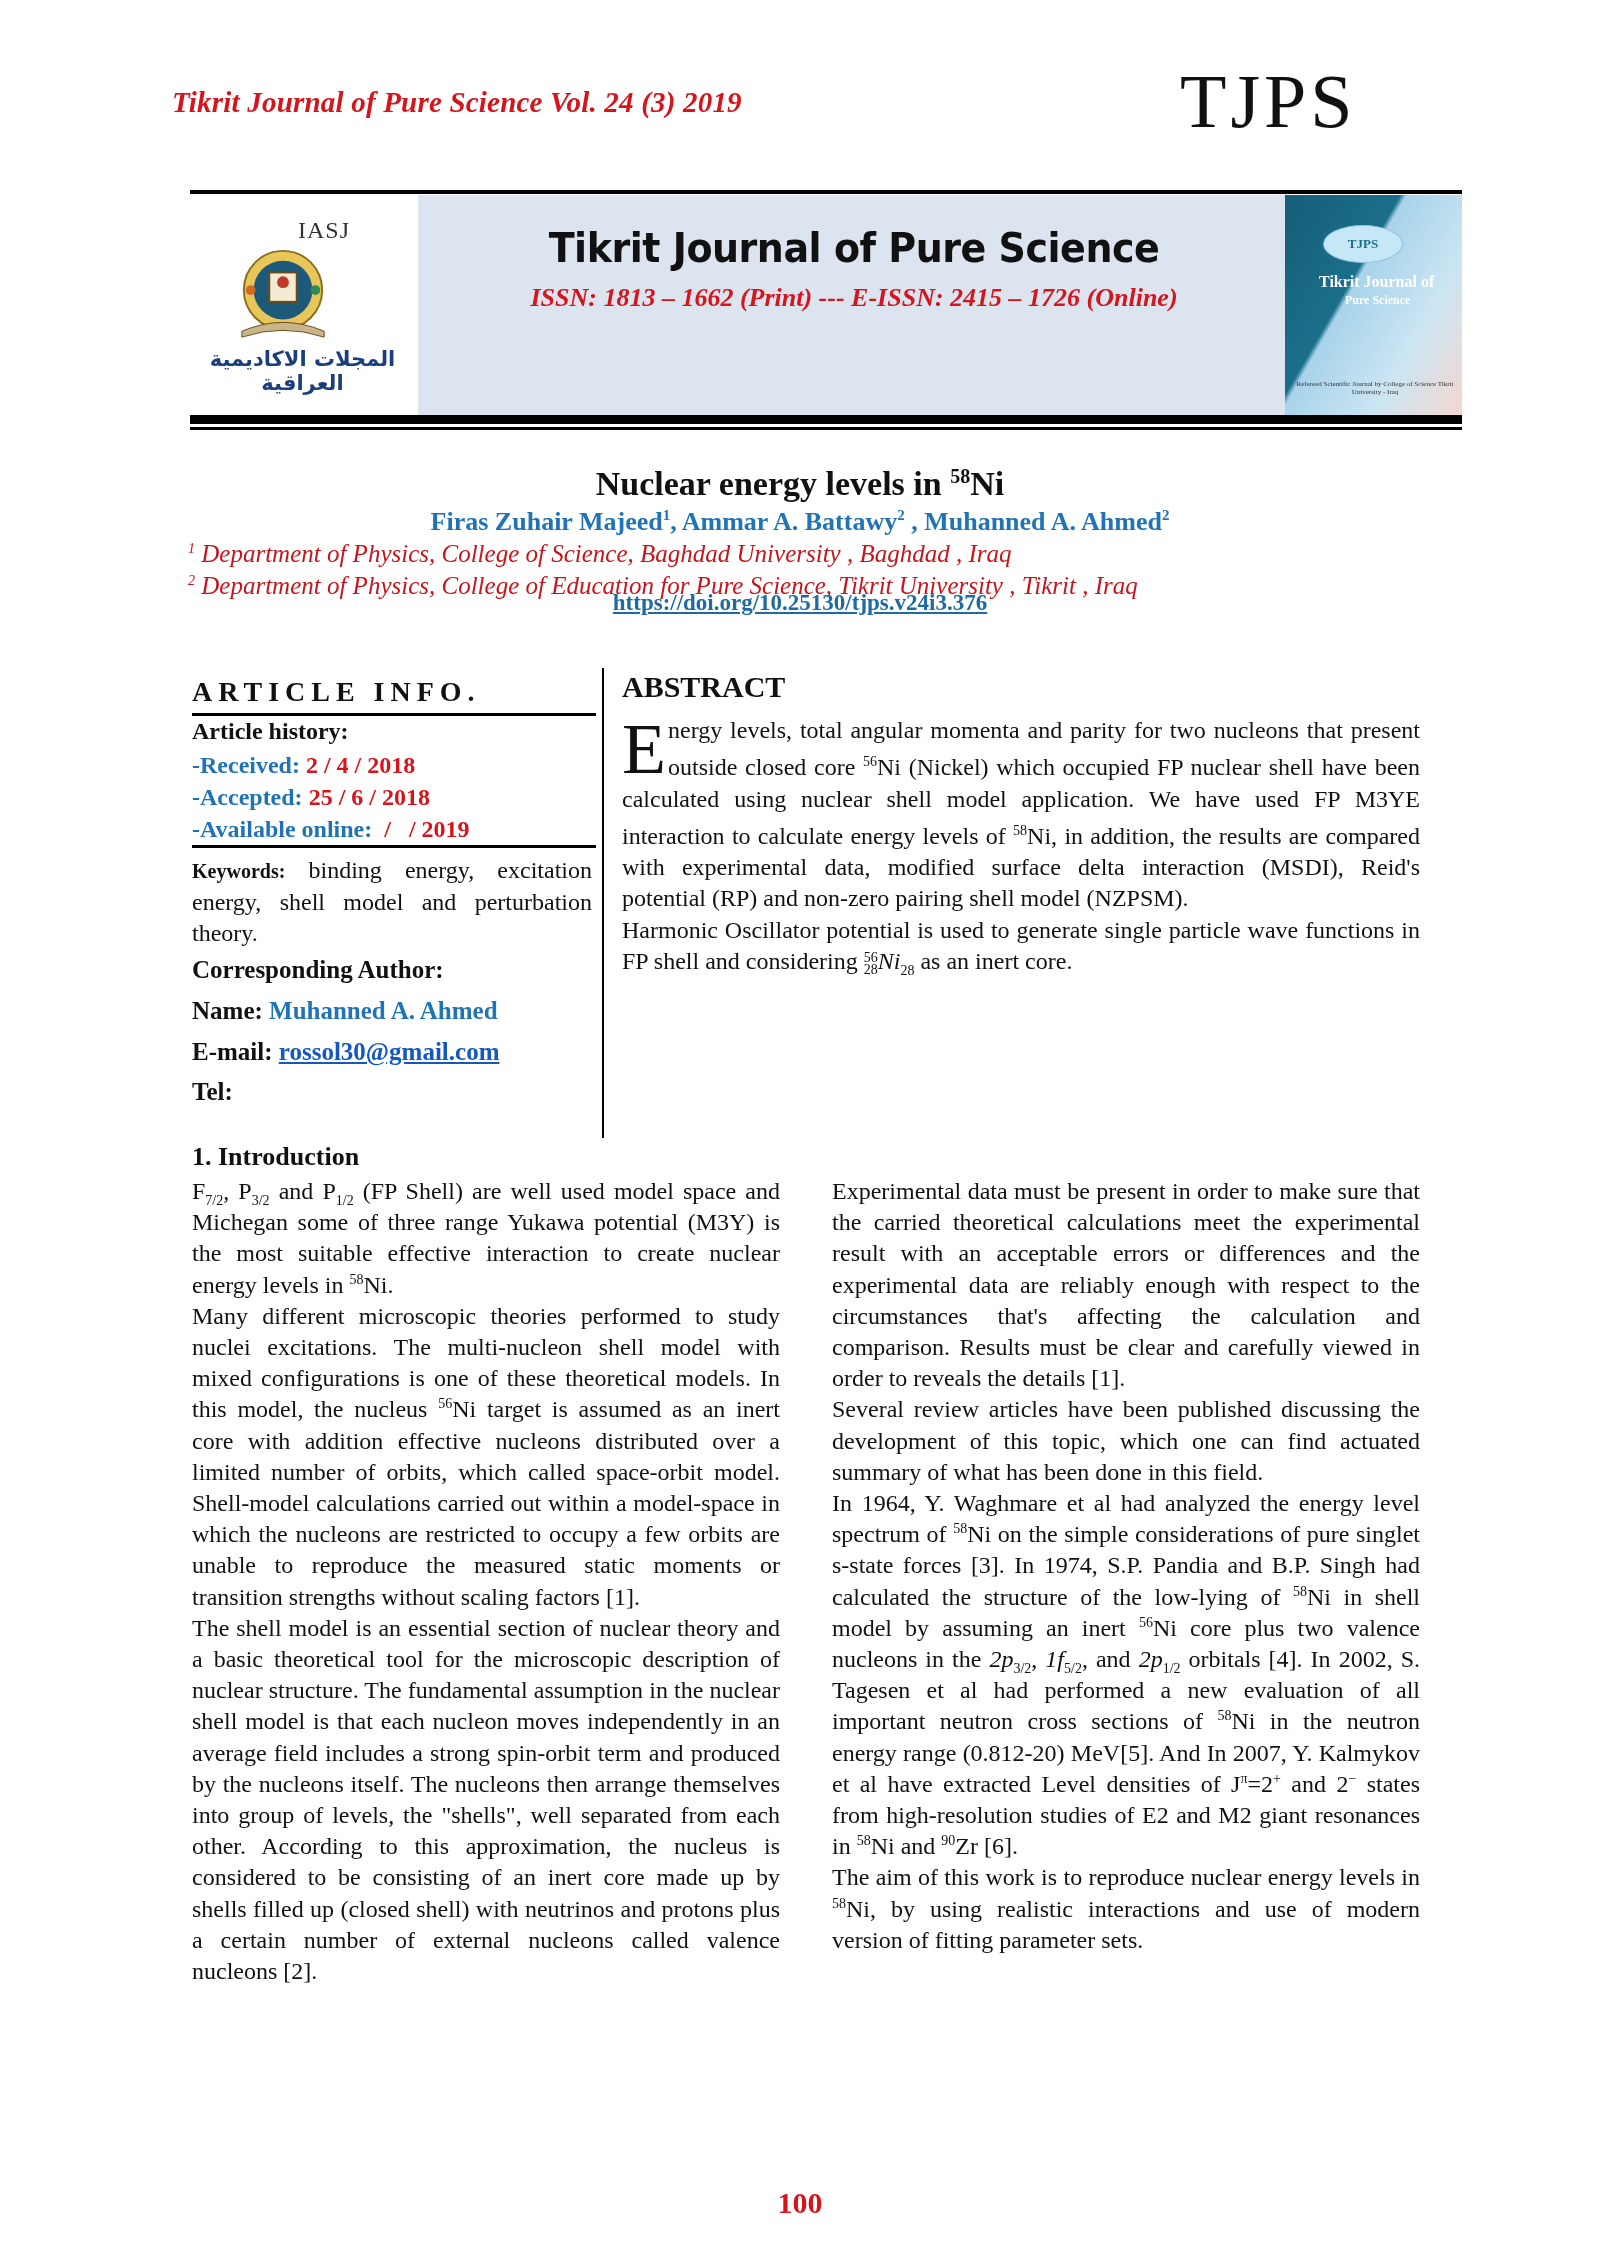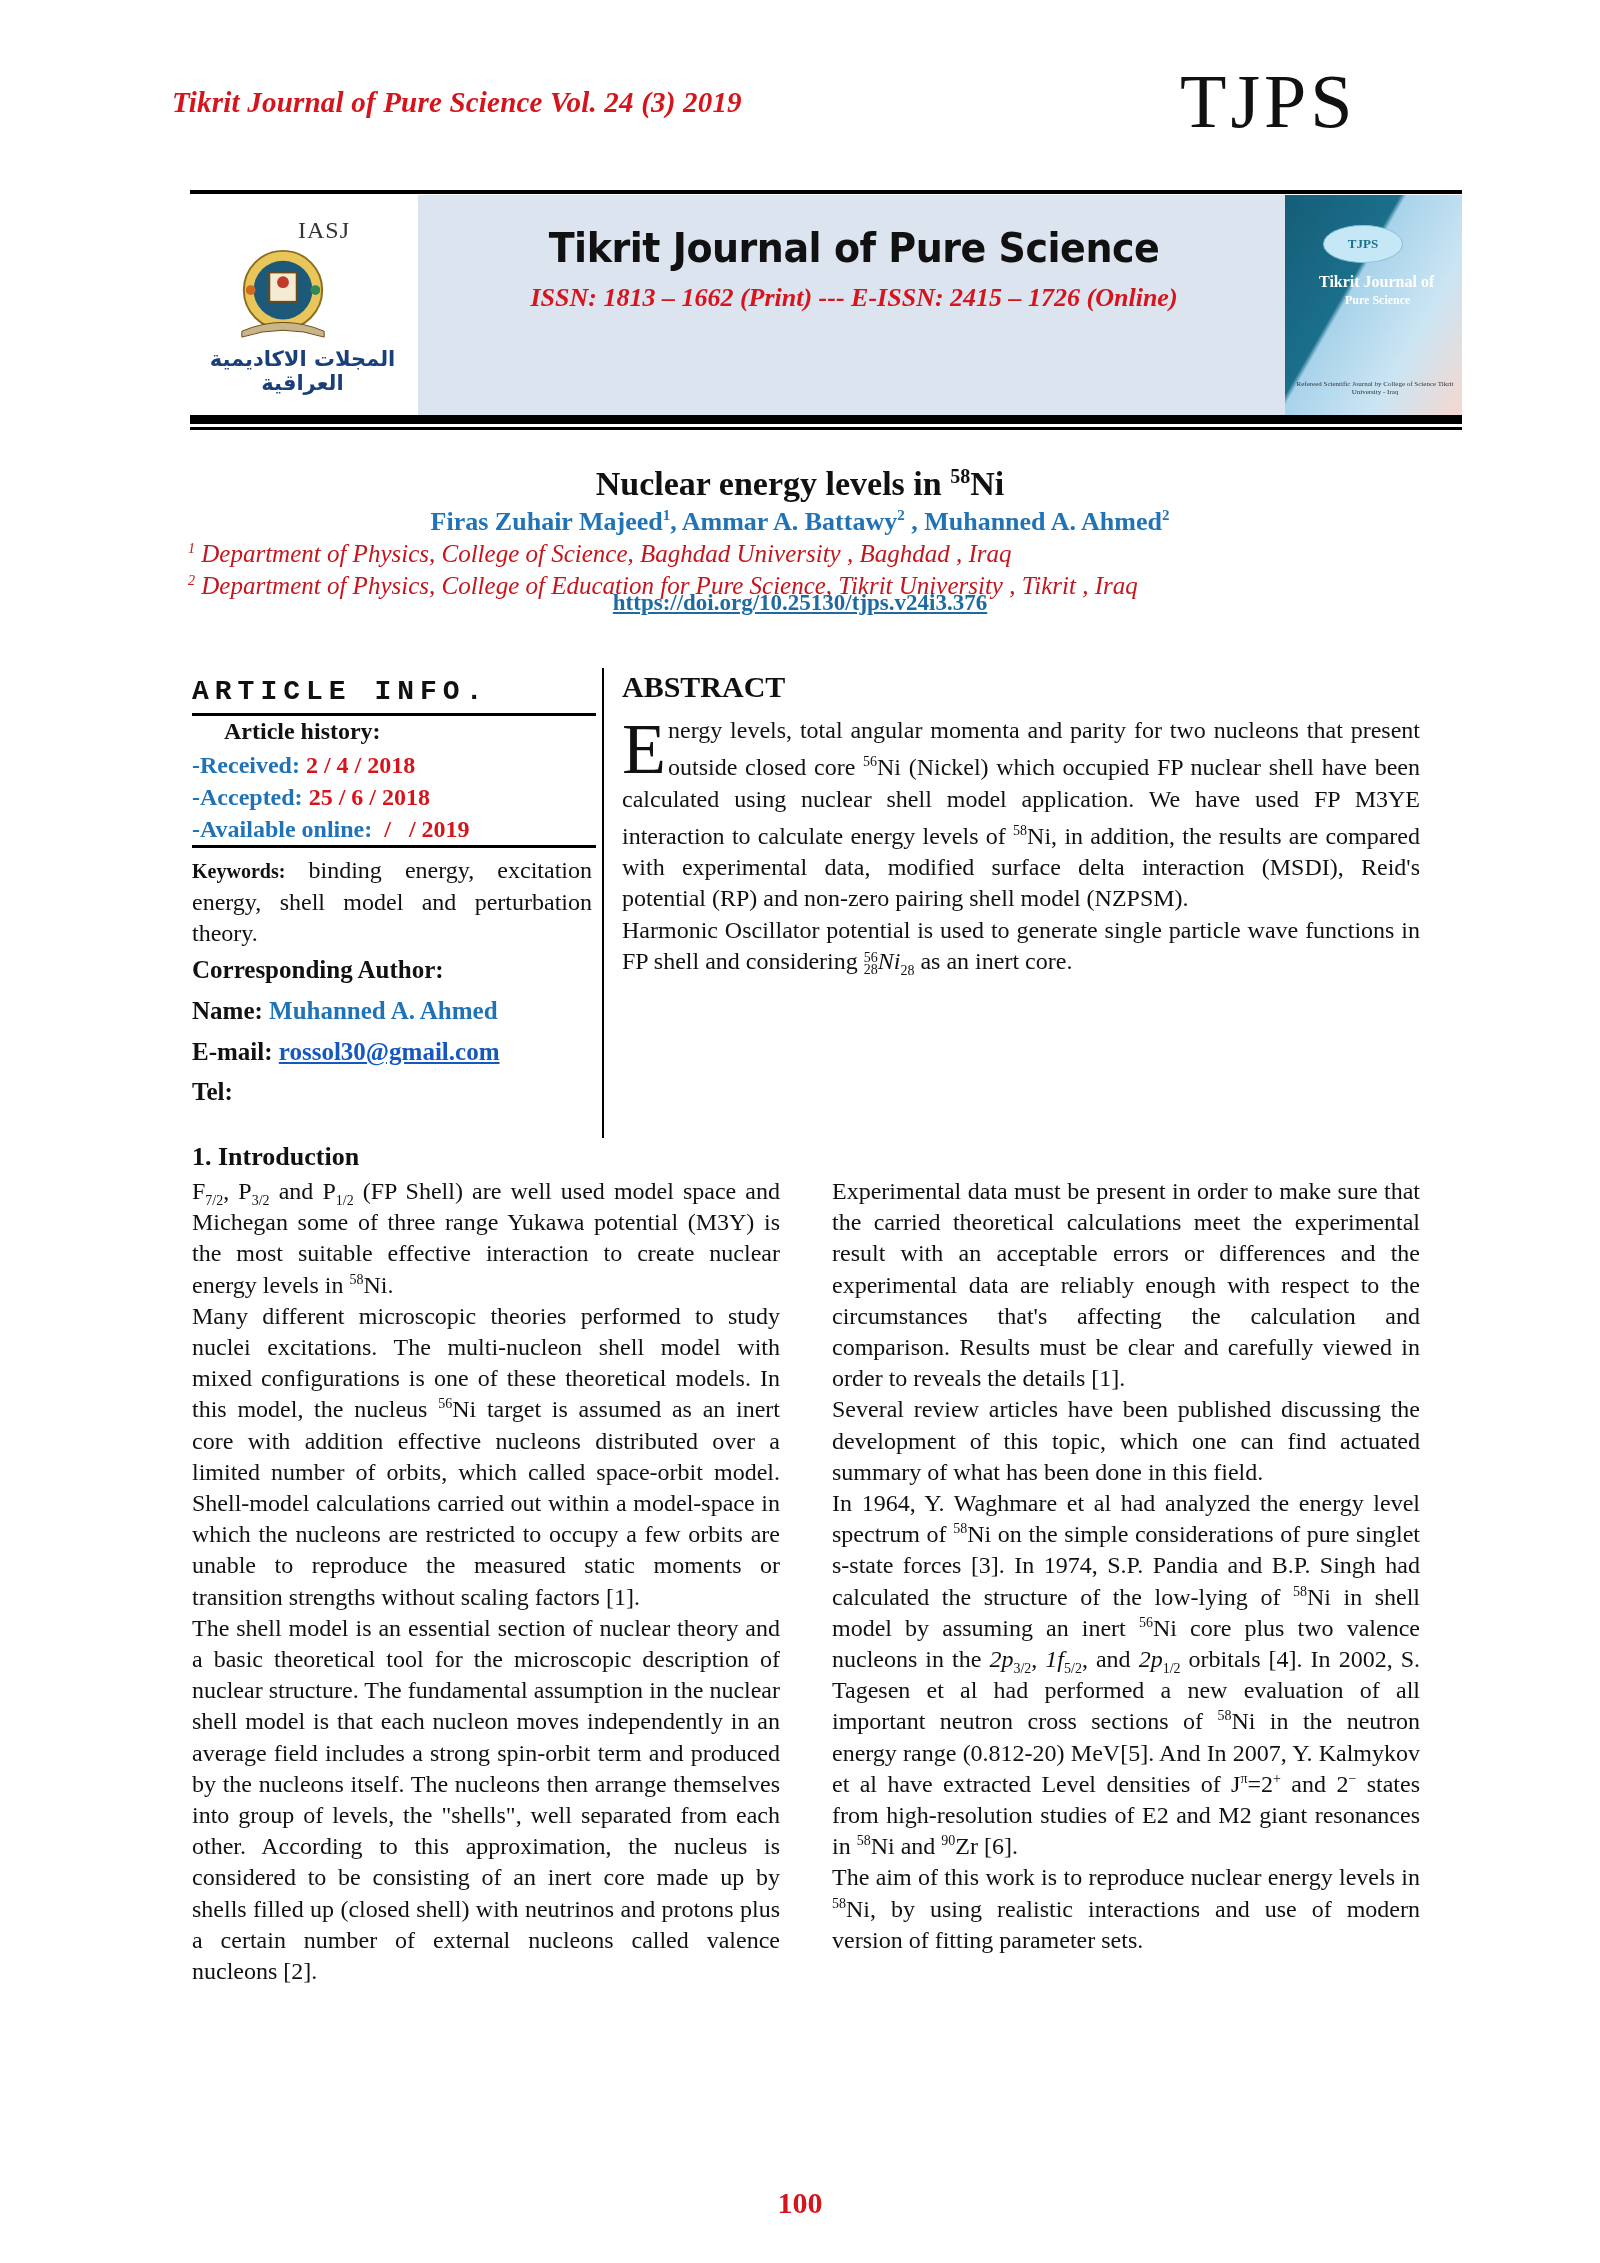--- a/index.html
+++ b/index.html
@@ -32,23 +32,23 @@
   .paper-title sup { font-size: 20px; }
   .authors { position: absolute; left: 0; width: 1600px; top: 507px; text-align: center; font-size: 26px; font-weight: bold; color: #1f73b6; }
   .authors sup { font-size: 15px; }
   .affil { position: absolute; left: 188px; font-size: 25px; font-style: italic; color: #c4161c; }
   .affil sup { font-size: 14px; }
   .affil1 { top: 540px; }
   .affil2 { top: 572px; }
   .doi { position: absolute; left: 0; width: 1600px; top: 590px; text-align: center; font-size: 23px; font-weight: bold; }
   .doi a { color: #1f6aa0; text-decoration: underline; }
 
-  .ainfo-head { position: absolute; left: 192px; top: 676px; font-size: 28px; font-weight: 900; letter-spacing: 6px; color: #111; font-family: Liberation Mono, monospace; }
+  .ainfo-head { position: absolute; left: 192px; top: 676px; font-size: 28px; font-weight: 900; letter-spacing: 6px; color: #111; font-family: Liberation Serif, serif; }
   .rule { position: absolute; height: 3px; background: #000; }
-  .ahist { position: absolute; left: 192px; top: 718px; font-size: 24px; font-weight: bold; margin-left: 32px; }
+  .ahist { position: absolute; left: 192px; top: 718px; font-size: 24px; font-weight: bold; }
   .hist-row { position: absolute; left: 192px; font-size: 24px; font-weight: bold; color: #1f73b6; }
   .hist-row .v { color: #d6141b; }
   .kw { position: absolute; left: 192px; top: 855px; width: 400px; font-size: 24px; line-height: 31px; text-align: justify; }
   .kw b { font-size: 20px; }
   .ca { position: absolute; left: 192px; font-size: 25px; font-weight: bold; }
   .ca .blue { color: #1f73b6; }
   .ca a { color: #1558c0; text-decoration: underline; }
   .vline { position: absolute; left: 602px; top: 668px; width: 2px; height: 470px; background: #000; }
 
   .abs-head { position: absolute; left: 622px; top: 670px; font-size: 30px; font-weight: bold; }

